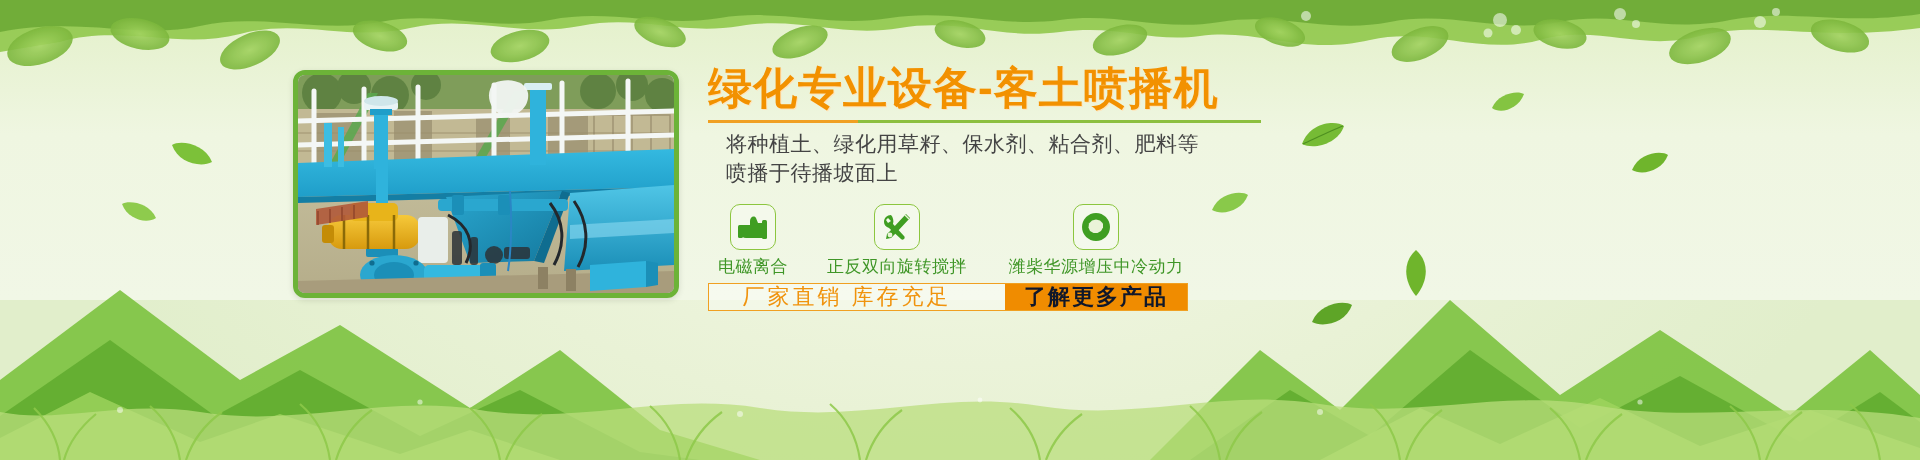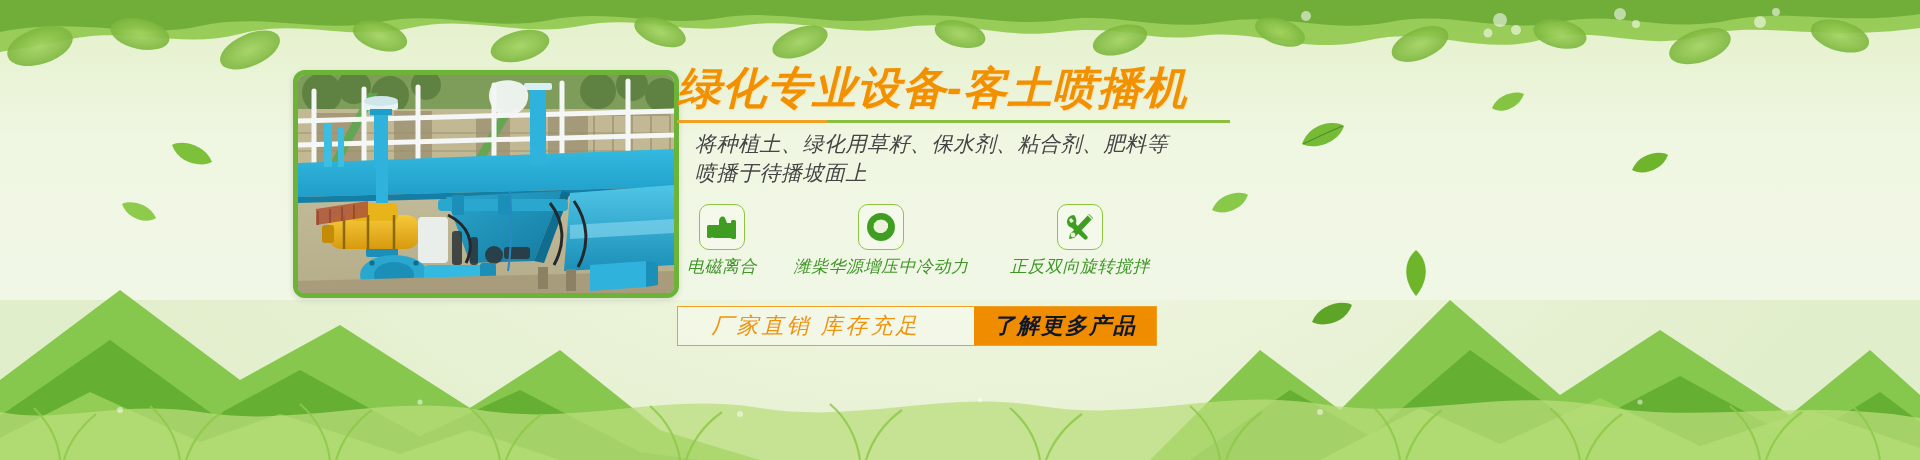--- a/index.html
+++ b/index.html
@@ -44,21 +44,21 @@
   
   .photo-frame {
     position:absolute; left:293px; top:70px; width:386px; height:228px;
     border:5px solid #6cb338; border-radius:12px; overflow:hidden;
     background:#9fd3e8;
     box-shadow:0 2px 6px rgba(0,0,0,.12);
   }
   .photo-inner { position:absolute; inset:0; overflow:hidden; }
 
   
-  .content { position:absolute; left:677px; top:64px; width:560px;font-style:italic; }
+  .content { position:absolute; left:708px; top:64px; width:560px; }
 
   .headline {
     font-size:44px; font-weight:bold; line-height:1.08;
     color:#f29100; letter-spacing:1px;
     text-shadow:1px 1px 0 #ffe3b8;
     white-space:nowrap;
   }
   .divider { margin:8px 0 6px 0; height:3px; width:553px; display:flex; }
   .divider .dv-orange { width:150px; background:#f0a022; }
   .divider .dv-green  { flex:1; background:#8cbf3f; }
@@ -80,21 +80,21 @@
   }
   .feature .flabel {
     font-size:17px; color:#3f9627; letter-spacing:.5px; white-space:nowrap;text-align:center;
   }
   .f1 { width:90px; }
   .f2 { width:170px; margin-left:14px; }
   .f3 { width:200px; margin-left:14px; }
 
   
   .cta {
-    margin-top:28px; display:flex; height:40px; width:480px;
+    margin-top:5px; display:flex; height:28px; width:480px;
     border:1.5px solid #f0a022; background:rgba(255,255,255,.35);gap:20px;
   }
   .cta-left {
     flex:1; display:flex; align-items:center; justify-content:center;
     color:#f0930d; font-size:22px; letter-spacing:3px; white-space:nowrap;
   }
   .cta-btn {
     width:182px; background:#f08c00; color:#0f172a;
     display:flex; align-items:center; justify-content:center;
     font-size:22px; font-weight:bold; letter-spacing:2px; white-space:nowrap;
@@ -421,45 +421,45 @@
           <svg width="30" height="26" viewBox="0 0 30 26">
             <path d="M3,11 L12,11 L12,7 C12,3 16,1 18,4 L20,9 L25,9 C27,9 28,11 28,13 L28,21
                      C28,23 26,24 24,24 L8,24 C5,24 3,22 3,20 Z" fill="#3f9e22"></path>
             <rect x="0" y="11" width="5" height="13" rx="1.5" fill="#3f9e22"></rect>
             <rect x="24" y="6" width="5" height="19" rx="1.5" fill="#3f9e22"></rect>
           </svg>
         </div>
         <div class="flabel">电磁离合</div>
       </div>
 
-      <div class="feature f3">
-        <div class="ficon">
-          <svg width="30" height="30" viewBox="0 0 30 30">
-            <path d="M15,1 C22.7,1 29,7.3 29,15 C29,22.7 22.7,29 15,29 C7.3,29 1,22.7 1,15
-                     C1,7.3 7.3,1 15,1 Z" fill="#3f9e22"></path>
-            <path d="M15,7.5 L19,8.5 L22,11.5 L22,15.5 L20,19 L16.5,21 L12.5,21 L9,19 L7.5,15.5
-                     L8,11.5 L11,8.5 Z" fill="#eaf3d8"></path>
-          </svg>
-        </div>
-        <div class="flabel">潍柴华源增压中冷动力</div>
-      </div>
-
       <div class="feature f2">
         <div class="ficon">
           <svg width="30" height="30" viewBox="0 0 30 30">
             <path d="M9,3 C5,3 2,6 2,10 C2,13 4,15 7,16 L19,27 C21,29 24,26 22,24 L11,12
                      C12,9 11,5 9,3 Z M6,6 L9,9 L6,11 L4,8 Z" fill="#3f9e22"></path>
             <path d="M24,2 L28,6 L14,21 L9,26 L4,27 L5,22 L10,17 Z" fill="#3f9e22"></path>
             <circle cx="8" cy="23" r="2.4" fill="#eaf3d8"></circle>
             <path d="M23,3 L27,7" stroke="#eaf3d8" stroke-width="1.4"></path>
           </svg>
         </div>
         <div class="flabel">正反双向旋转搅拌</div>
       </div>
 
+      <div class="feature f3">
+        <div class="ficon">
+          <svg width="30" height="30" viewBox="0 0 30 30">
+            <path d="M15,1 C22.7,1 29,7.3 29,15 C29,22.7 22.7,29 15,29 C7.3,29 1,22.7 1,15
+                     C1,7.3 7.3,1 15,1 Z" fill="#3f9e22"></path>
+            <path d="M15,7.5 L19,8.5 L22,11.5 L22,15.5 L20,19 L16.5,21 L12.5,21 L9,19 L7.5,15.5
+                     L8,11.5 L11,8.5 Z" fill="#eaf3d8"></path>
+          </svg>
+        </div>
+        <div class="flabel">潍柴华源增压中冷动力</div>
+      </div>
+
     </div>
 
     <div class="cta">
       <div class="cta-left">厂家直销  库存充足</div>
       <div class="cta-btn">了解更多产品</div>
     </div>
 
   </div>
 </div>
 

